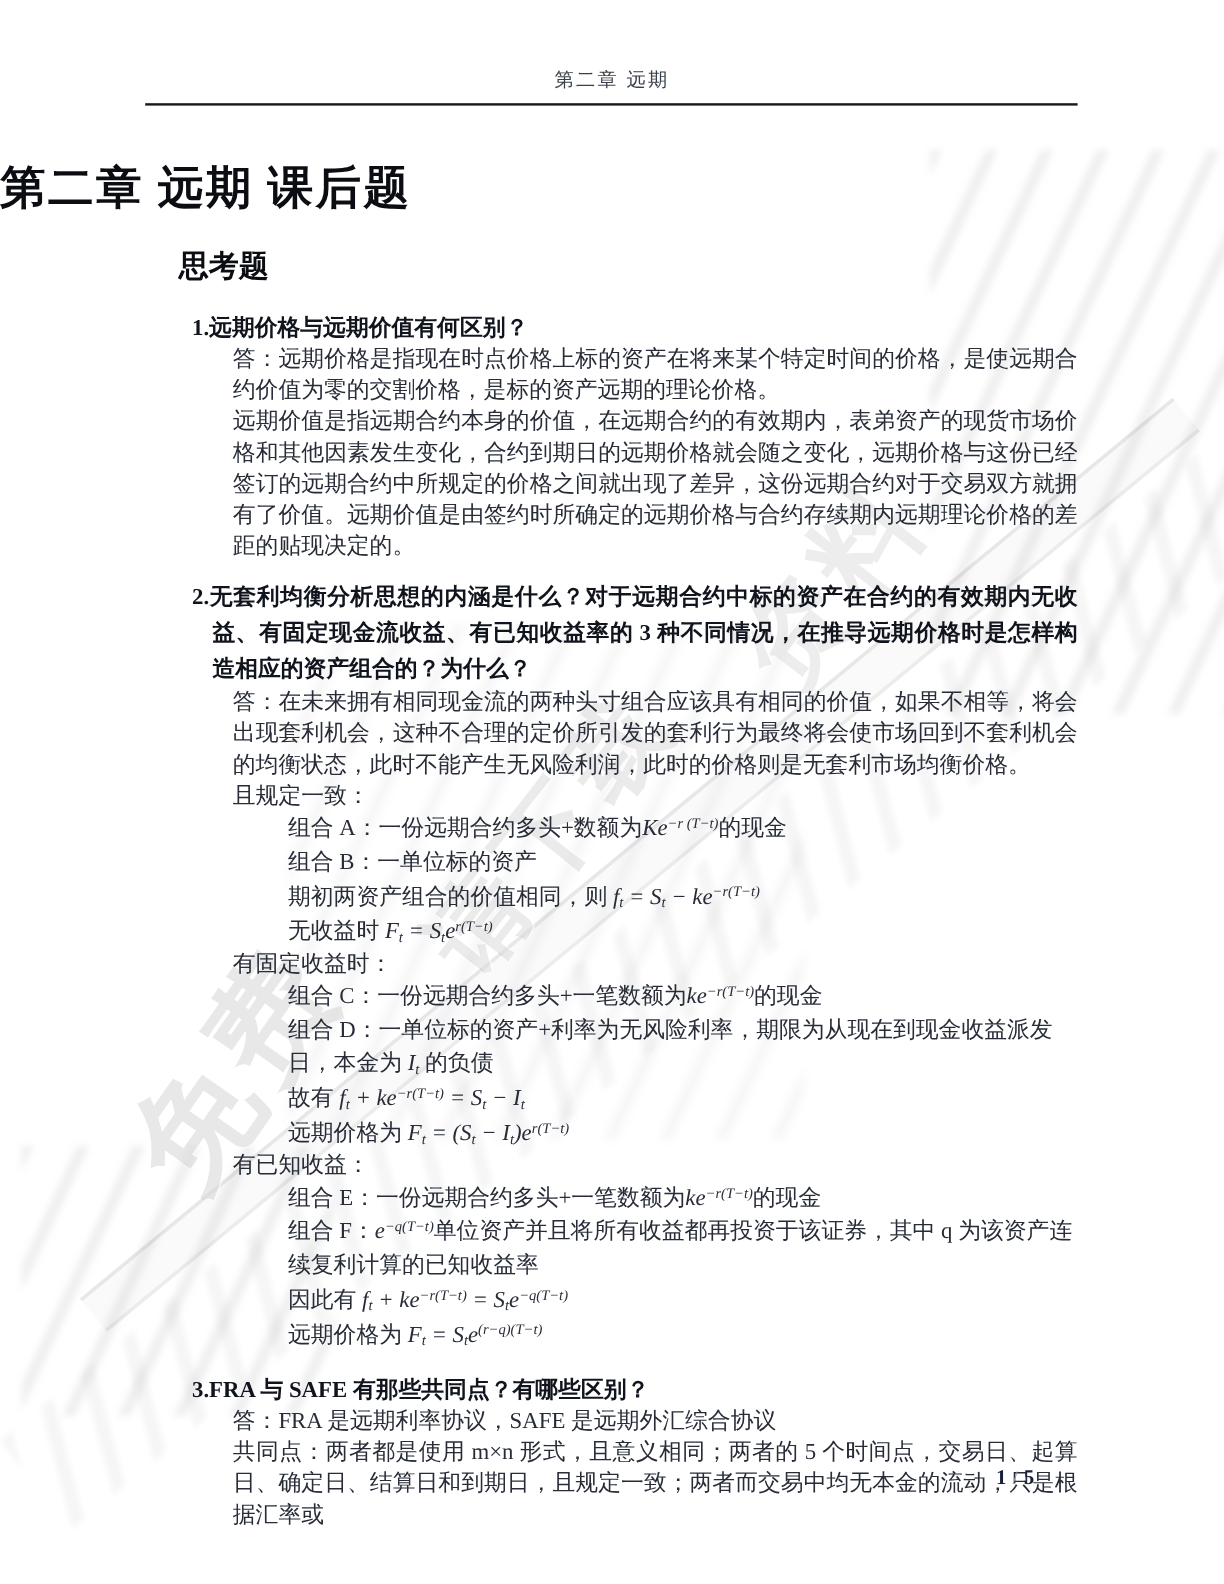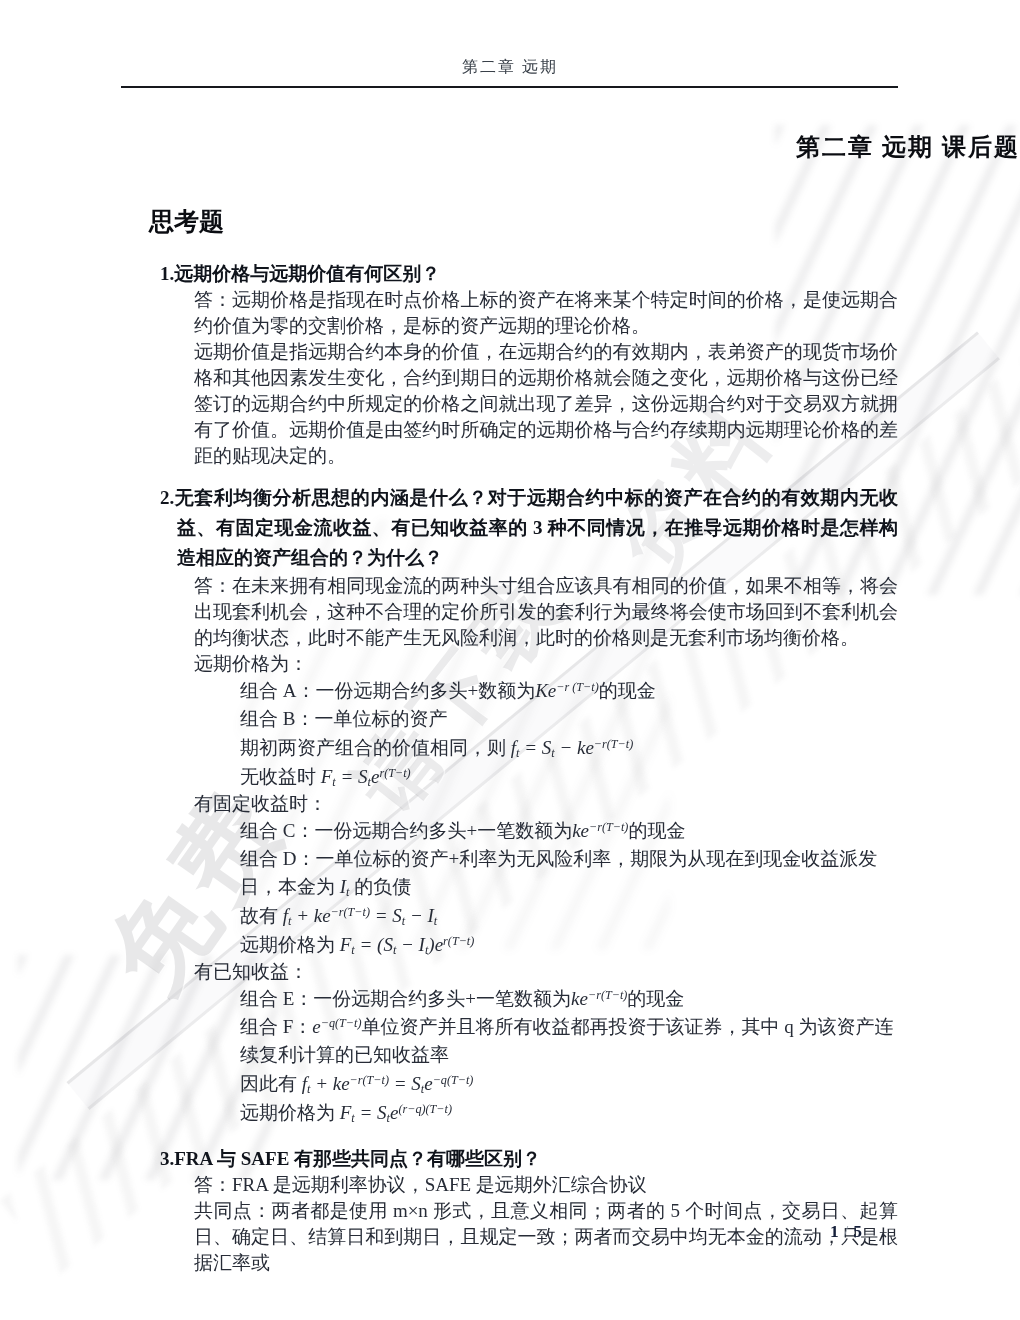--- a/index.html
+++ b/index.html
@@ -39,21 +39,21 @@
     white-space:nowrap;
   }
   .wm-t1{left:88px;top:822px;font-size:102px;letter-spacing:8px;transform:rotate(-55deg);}
   .wm-t2{left:322px;top:638px;font-size:82px;letter-spacing:10px;transform:rotate(-52deg);color:rgba(80,80,88,0.115);}
   .wm-t3{left:598px;top:428px;font-size:88px;letter-spacing:8px;transform:rotate(-52deg);color:rgba(80,80,88,0.10);}
   
   .hdr{position:absolute;z-index:2;top:57px;left:0;width:100%;
     text-align:center;font-size:16px;color:#394049;letter-spacing:2px;}
   .hdr-rule{position:absolute;z-index:2;top:86px;left:121px;width:777px;height:2px;background:#16181d;}
   .doc-title{position:absolute;z-index:2;top:131px;left:0;width:100%;margin:0;
-    text-align:right;font-size:24px;font-weight:bold;color:#0b0d12;letter-spacing:2px;}
+    text-align:left;font-size:38px;font-weight:bold;color:#0b0d12;letter-spacing:2px;}
   .section-h{position:absolute;z-index:2;top:205px;left:149px;margin:0;
     font-size:25px;font-weight:bold;color:#0b0d12;}
   
   .content{position:absolute;z-index:2;left:160px;top:260px;width:738px;
     font-size:19px;line-height:26px;text-align:justify;}
   .qh{margin:0;font-weight:bold;color:#10141c;line-height:27px;}
   .qh.hang{padding-left:17px;text-indent:-17px;line-height:30px;}
   .ans,.lab{margin:0;padding-left:34px;}
   .item{margin:0;padding-left:80px;line-height:28px;text-align:left;}
   .fmline{line-height:29px;}
@@ -98,21 +98,21 @@
 
   <div class="content">
 
     <p class="qh">1.远期价格与远期价值有何区别？</p>
     <p class="ans">答：远期价格是指现在时点价格上标的资产在将来某个特定时间的价格，是使远期合约价值为零的交割价格，是标的资产远期的理论价格。</p>
     <p class="ans">远期价值是指远期合约本身的价值，在远期合约的有效期内，表弟资产的现货市场价格和其他因素发生变化，合约到期日的远期价格就会随之变化，远期价格与这份已经签订的远期合约中所规定的价格之间就出现了差异，这份远期合约对于交易双方就拥有了价值。远期价值是由签约时所确定的远期价格与合约存续期内远期理论价格的差距的贴现决定的。</p>
 
     <p class="qh hang mt-q2">2.无套利均衡分析思想的内涵是什么？对于远期合约中标的资产在合约的有效期内无收益、有固定现金流收益、有已知收益率的 3 种不同情况，在推导远期价格时是怎样构造相应的资产组合的？为什么？</p>
     <p class="ans">答：在未来拥有相同现金流的两种头寸组合应该具有相同的价值，如果不相等，将会出现套利机会，这种不合理的定价所引发的套利行为最终将会使市场回到不套利机会的均衡状态，此时不能产生无风险利润，此时的价格则是无套利市场均衡价格。</p>
 
-    <p class="lab">远期价格为：</p>
+    <p class="lab">且规定一致：</p>
     <p class="item"><span class="run-n">组合 A：一份远期合约多头+数额为</span><span class="run-it">Ke</span><sup class="run-sup">−r (T−t)</sup><span class="run-n">的现金</span></p>
     <p class="item"><span class="run-n">组合 B：一单位标的资产</span></p>
     <p class="item fmline"><span class="run-n">期初两资产组合的价值相同，则 </span><span class="run-it">f</span><sub class="run-sub">t</sub><span class="run-it"> = S</span><sub class="run-sub">t</sub><span class="run-it"> − ke</span><sup class="run-sup">−r(T−t)</sup></p>
     <p class="item fmline"><span class="run-n">无收益时  </span><span class="run-it">F</span><sub class="run-sub">t</sub><span class="run-it"> = S</span><sub class="run-sub">t</sub><span class="run-it">e</span><sup class="run-sup">r(T−t)</sup></p>
 
     <p class="lab">有固定收益时：</p>
     <p class="item"><span class="run-n">组合 C：一份远期合约多头+一笔数额为</span><span class="run-it">ke</span><sup class="run-sup">−r(T−t)</sup><span class="run-n">的现金</span></p>
     <p class="item"><span class="run-n">组合 D：一单位标的资产+利率为无风险利率，期限为从现在到现金收益派发日，本金为 </span><span class="run-it">I</span><sub class="run-sub">t</sub><span class="run-n"> 的负债</span></p>
     <p class="item fmline"><span class="run-n">故有  </span><span class="run-it">f</span><sub class="run-sub">t</sub><span class="run-it"> + ke</span><sup class="run-sup">−r(T−t)</sup><span class="run-it"> = S</span><sub class="run-sub">t</sub><span class="run-it"> − I</span><sub class="run-sub">t</sub></p>
     <p class="item fmline"><span class="run-n">远期价格为  </span><span class="run-it">F</span><sub class="run-sub">t</sub><span class="run-it"> = (S</span><sub class="run-sub">t</sub><span class="run-it"> − I</span><sub class="run-sub">t</sub><span class="run-it">)e</span><sup class="run-sup">r(T−t)</sup></p>

